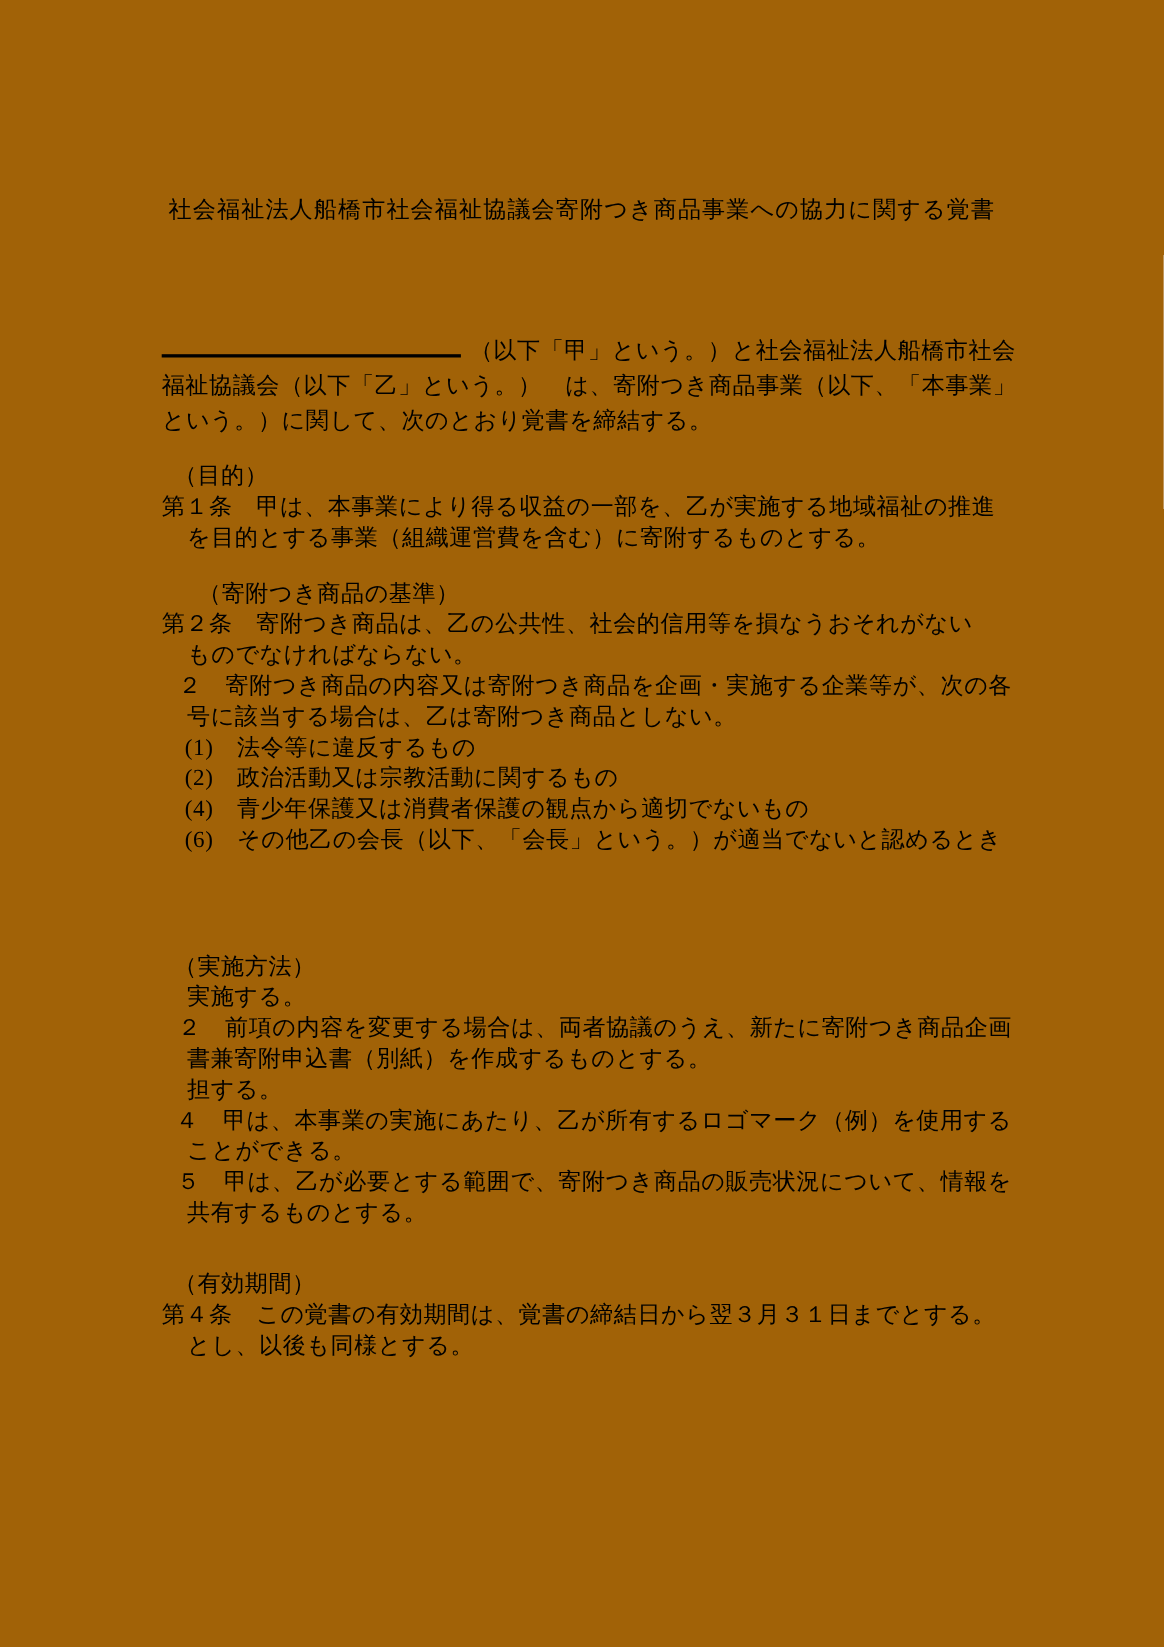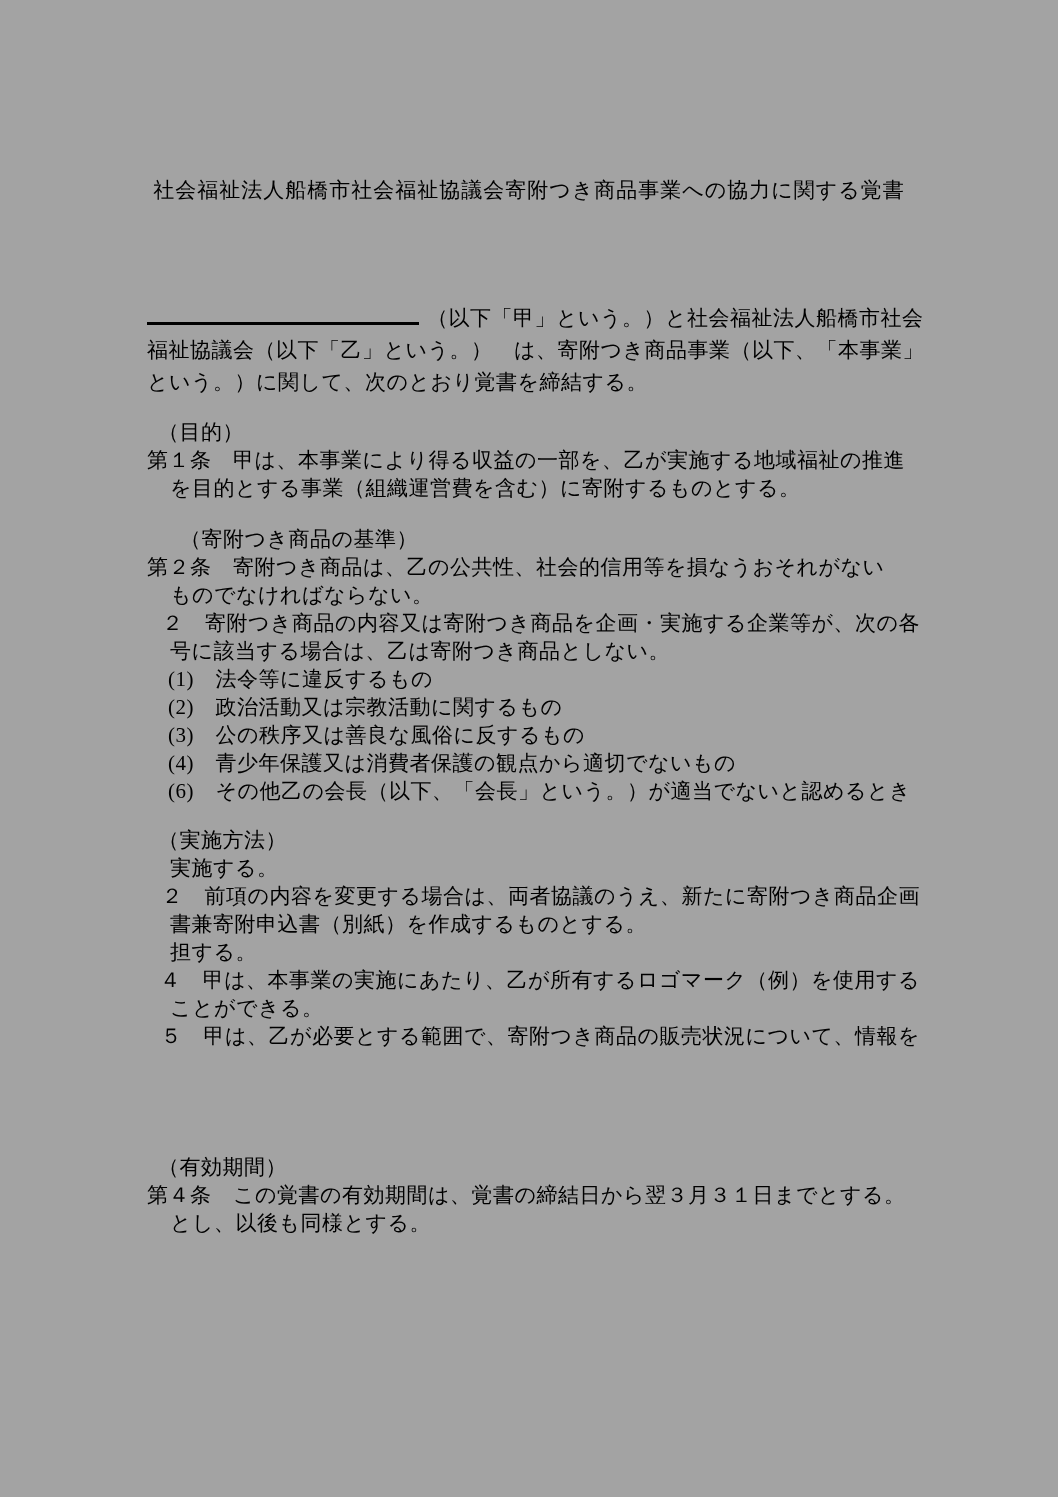--- a/index.html
+++ b/index.html
@@ -4,21 +4,21 @@
 <style>
   html, body {
     margin: 0;
     padding: 0;
     background: #ffffff;
   }
   .page {
     position: relative;
     width: 1058px;
     height: 1497px;
-    background: #a3a3a3;
+    background: #a16207;
     overflow: hidden;
     font-family: "Liberation Serif", "DejaVu Serif", serif;
     color: #000000;
   }
   .title {
     position: absolute;
     top: 176px;
     left: 147px;
     right: 147px;
     text-align: center;
@@ -31,21 +31,21 @@
     position: absolute;
     left: 147px;
     right: 138px;
     font-size: 21px;
     line-height: 28px;
     letter-spacing: 0.5px;
   }
   .intro { top: 302px; line-height: 32px; }
   .sec-purpose   { top: 418px; }
   .sec-standards { top: 525px; }
-  .sec-methods   { top: 826px; }
+  .sec-methods   { top: 864px; }
   .sec-term      { top: 1153px; }
   .line { white-space: nowrap; }
   .h1   { padding-left: 11px; }  
   .h2   { padding-left: 33px; }  
   .i1   { padding-left: 23px; }  
   .num  { padding-left: 11px; text-align: right; }  
   .item { padding-left: 21px; }  
   .blank-line {
     display: inline-block;
     width: 272px;
@@ -77,34 +77,34 @@
   </div>
 
   <div class="block sec-standards">
     <div class="line h2">（寄附つき商品の基準）</div>
     <div class="line">第２条　寄附つき商品は、乙の公共性、社会的信用等を損なうおそれがない</div>
     <div class="line i1">ものでなければならない。</div>
     <div class="line num">２　寄附つき商品の内容又は寄附つき商品を企画・実施する企業等が、次の各</div>
     <div class="line i1">号に該当する場合は、乙は寄附つき商品としない。</div>
     <div class="line item">(1)　法令等に違反するもの</div>
     <div class="line item">(2)　政治活動又は宗教活動に関するもの</div>
-    <div class="line item">(3)　公の秩序又は善良な風俗に反するもの</div>
     <div class="line item">(4)　青少年保護又は消費者保護の観点から適切でないもの</div>
     <div class="line item">(6)　その他乙の会長（以下、「会長」という。）が適当でないと認めるとき</div>
   </div>
 
   <div class="block sec-methods">
     <div class="line h1">（実施方法）</div>
     <div class="line i1">実施する。</div>
     <div class="line num">２　前項の内容を変更する場合は、両者協議のうえ、新たに寄附つき商品企画</div>
     <div class="line i1">書兼寄附申込書（別紙）を作成するものとする。</div>
     <div class="line i1">担する。</div>
     <div class="line num">４　甲は、本事業の実施にあたり、乙が所有するロゴマーク（例）を使用する</div>
     <div class="line i1">ことができる。</div>
     <div class="line num">５　甲は、乙が必要とする範囲で、寄附つき商品の販売状況について、情報を</div>
+    <div class="line i1">共有するものとする。</div>
   </div>
 
   <div class="block sec-term">
     <div class="line h1">（有効期間）</div>
     <div class="line">第４条　この覚書の有効期間は、覚書の締結日から翌３月３１日までとする。</div>
     <div class="line i1">とし、以後も同様とする。</div>
   </div>
 
 </div>
 

